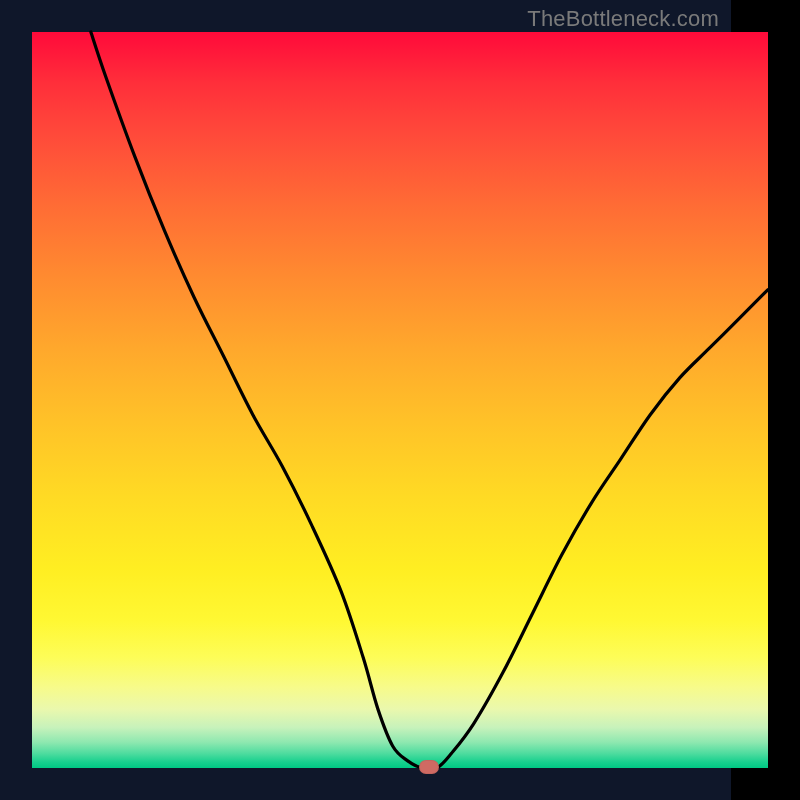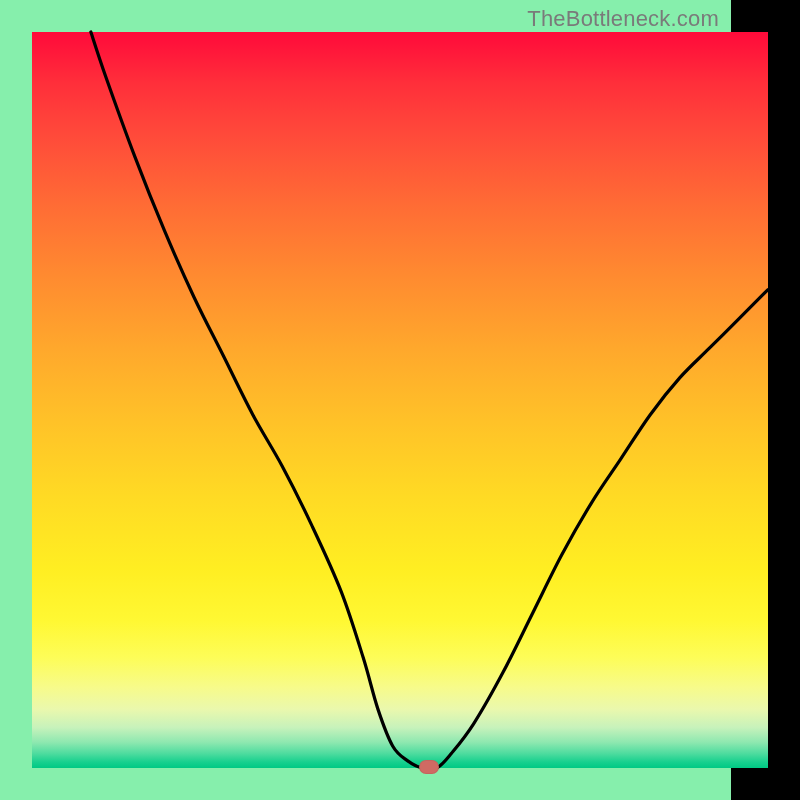--- a/index.html
+++ b/index.html
@@ -8,21 +8,21 @@
     width: 800px;
     height: 800px;
     background: #000;
     overflow: hidden;
     font-family: Arial, Helvetica, sans-serif;
   }
   .frame {
     position: relative;
     width: 731px;
     height: 800px;
-    background: #86efac;
+    background: #0f172a;
   }
   .plot-area {
     position: absolute;
     left: 32px;
     top: 32px;
     width: 736px;
     height: 736px;
     background: linear-gradient(to bottom,
       #ff0a3a 0%,
       #ff2f3a 7%,

